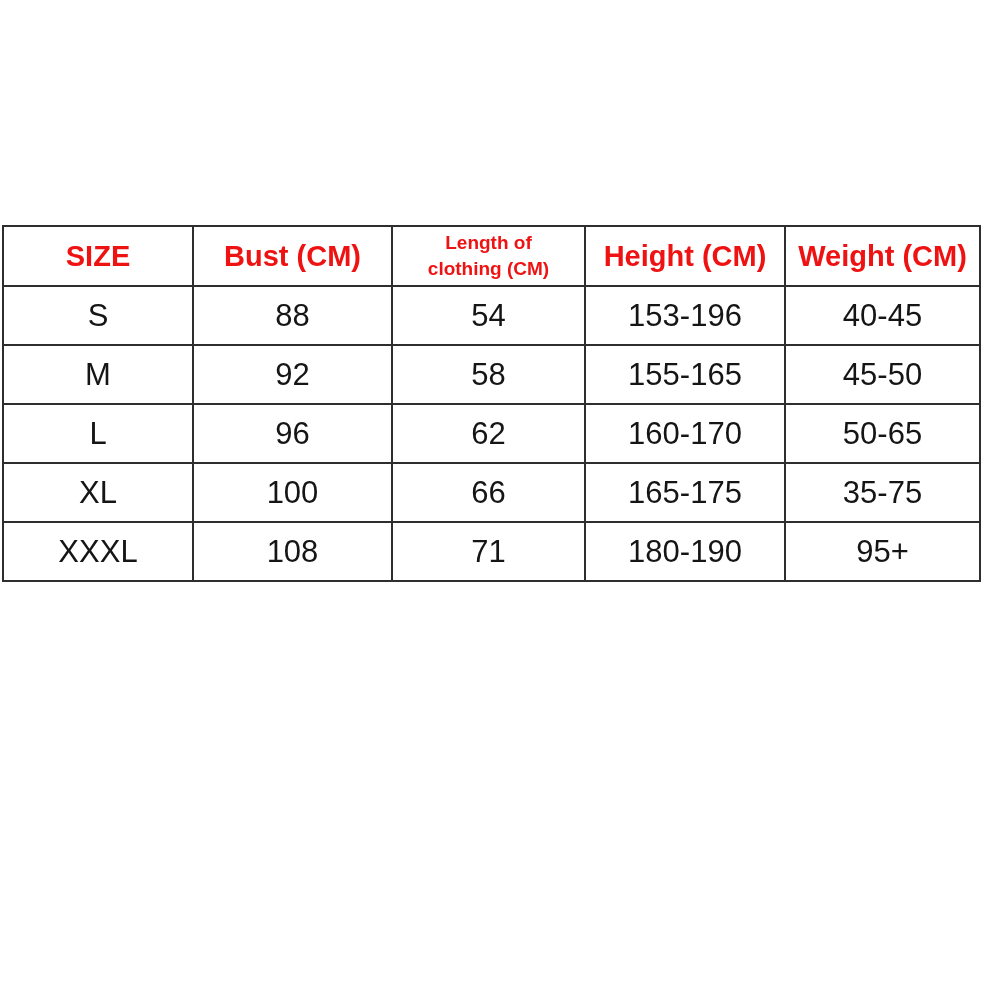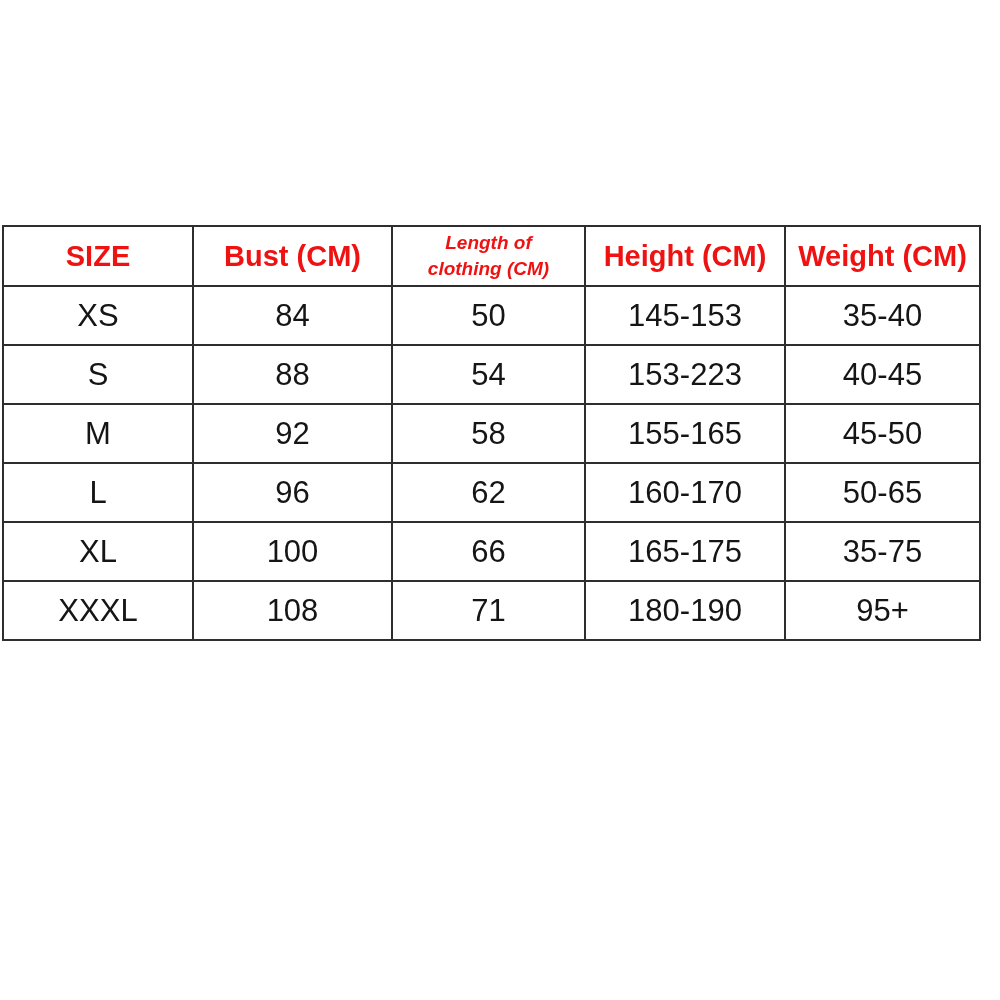--- a/index.html
+++ b/index.html
@@ -34,21 +34,20 @@
   table.size-chart th {
     color: #ee1312;
     font-weight: bold;
     font-size: 29px;
     height: 58px;
     letter-spacing: 0px;
   }
   table.size-chart th.small-header {
     font-size: 19px;
     line-height: 1.35;
-    font-style: italic;
   }
   table.size-chart td {
     font-size: 31px;
     font-weight: 400;
     color: #151515;
     height: 57px;
   }
   col.c-size   { width: 190px; }
   col.c-bust   { width: 199px; }
   col.c-length { width: 193px; }
@@ -73,31 +72,24 @@
       <th class="small-header">
         <span>Length of</span><br>
         <span>clothing (CM)</span>
       </th>
       <th>Height (CM)</th>
       <th>Weight (CM)</th>
     </tr>
   </thead>
   <tbody>
     <tr>
-      <td>XS</td>
-      <td>84</td>
-      <td>50</td>
-      <td>145-153</td>
-      <td>35-40</td>
-    </tr>
-    <tr>
       <td>S</td>
       <td>88</td>
       <td>54</td>
-      <td>153-223</td>
+      <td>153-196</td>
       <td>40-45</td>
     </tr>
     <tr>
       <td>M</td>
       <td>92</td>
       <td>58</td>
       <td>155-165</td>
       <td>45-50</td>
     </tr>
     <tr>

